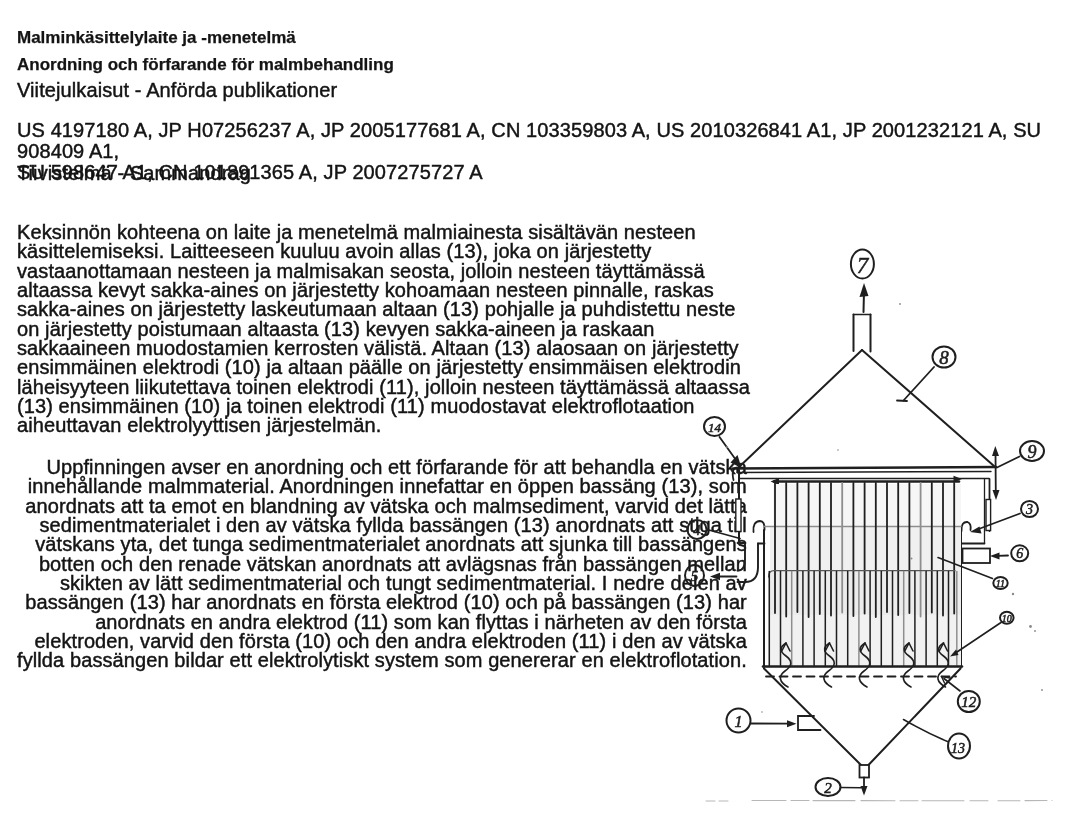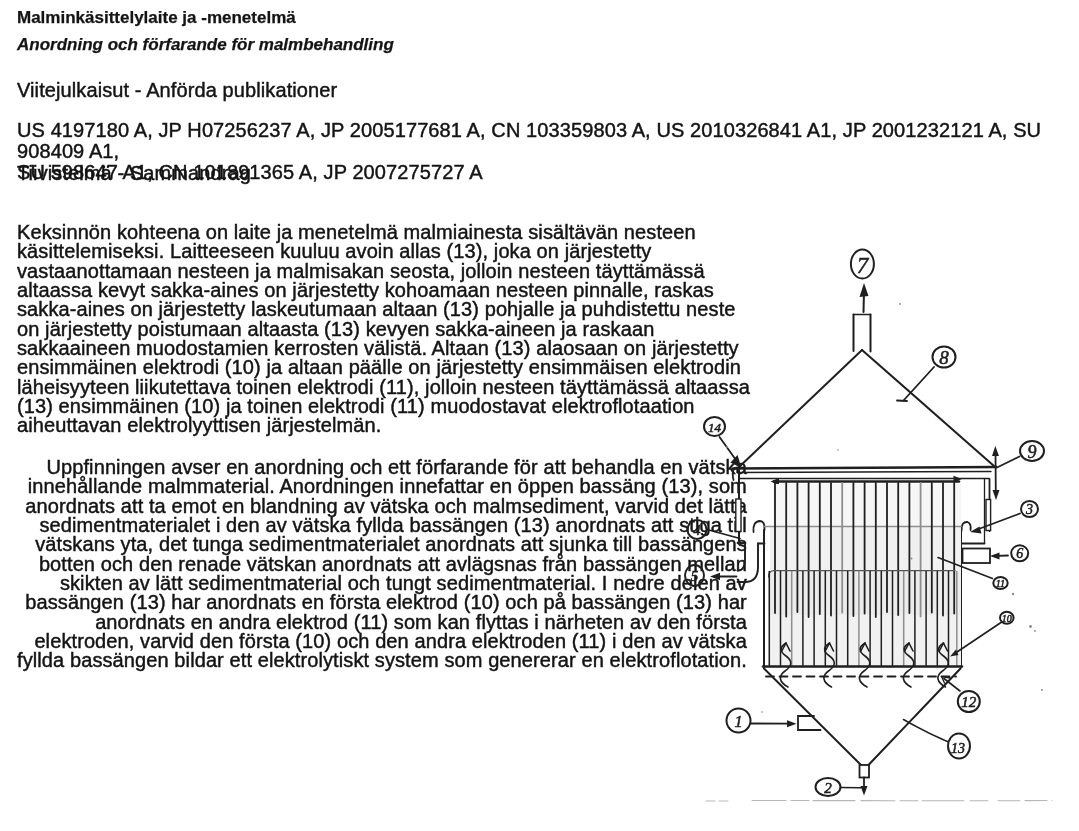--- a/index.html
+++ b/index.html
@@ -1,26 +1,26 @@
 <!DOCTYPE html>
 <html><head>
 <meta charset="utf-8">
 <style>
 html,body{margin:0;padding:0;background:#ffffff;width:1079px;height:831px;overflow:hidden;}
 body{font-family:"Liberation Sans",sans-serif;color:#141414;}
 .abs{position:absolute;transform:translateZ(0);}
-.b{font-weight:bold;font-size:17px;line-height:28px;-webkit-text-stroke:0.25px #141414;}
+.b{font-weight:bold;font-size:17px;line-height:28px;margin-top:20px;-webkit-text-stroke:0.25px #141414;}
 .t{font-size:20px;line-height:19.35px;letter-spacing:0.1px;-webkit-text-stroke:0.45px #141414;}
 </style>
 </head>
 <body>
 
 <div class="abs b" style="left:17px;top:4px;">Malminkäsittelylaite ja -menetelmä</div>
 
-<div class="abs b" style="left:17px;top:31px;font-style:italic;">Anordning och förfarande för malmbehandling</div>
+<div class="abs b" style="left:17px;top:31px;">Anordning och förfarande för malmbehandling</div>
 
 <div class="abs t" style="left:17px;top:81px;">Viitejulkaisut - Anförda publikationer</div>
 
 <div class="abs t" style="left:17px;top:120px;line-height:21px;">US 4197180 A, JP H07256237 A, JP 2005177681 A, CN 103359803 A, US 2010326841 A1, JP 2001232121 A, SU 908409 A1,<br>SU 598647 A1, CN 101891365 A, JP 2007275727 A</div>
 
 <div class="abs t" style="left:17px;top:164px;">Tiivistelmä - Sammandrag</div>
 
 <div class="abs t" style="left:17px;top:223px;">Keksinnön kohteena on laite ja menetelmä malmiainesta sisältävän nesteen<br>
 käsittelemiseksi. Laitteeseen kuuluu avoin allas (13), joka on järjestetty<br>
 vastaanottamaan nesteen ja malmisakan seosta, jolloin nesteen täyttämässä<br>

